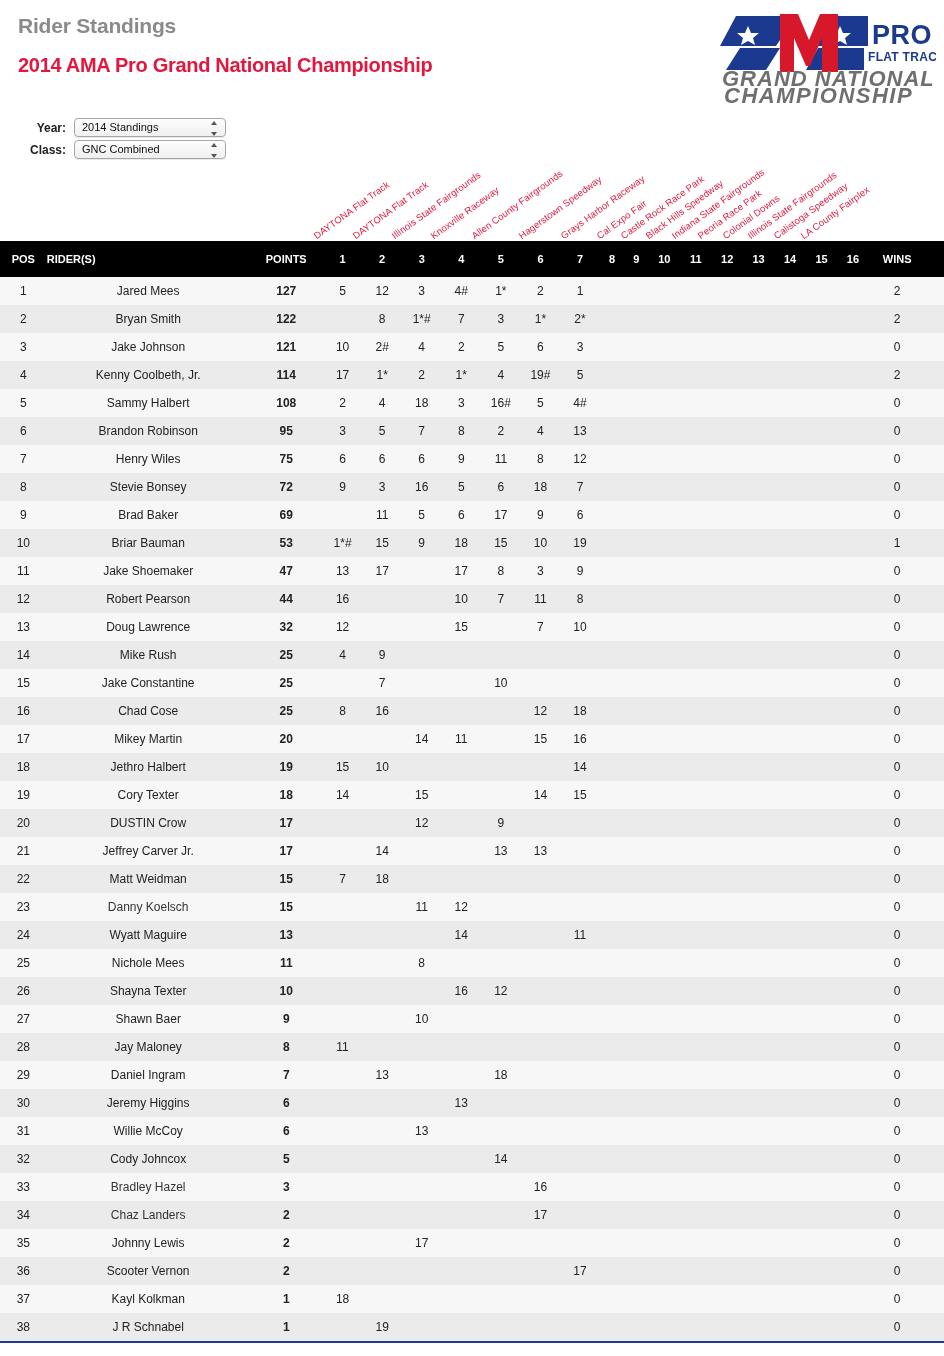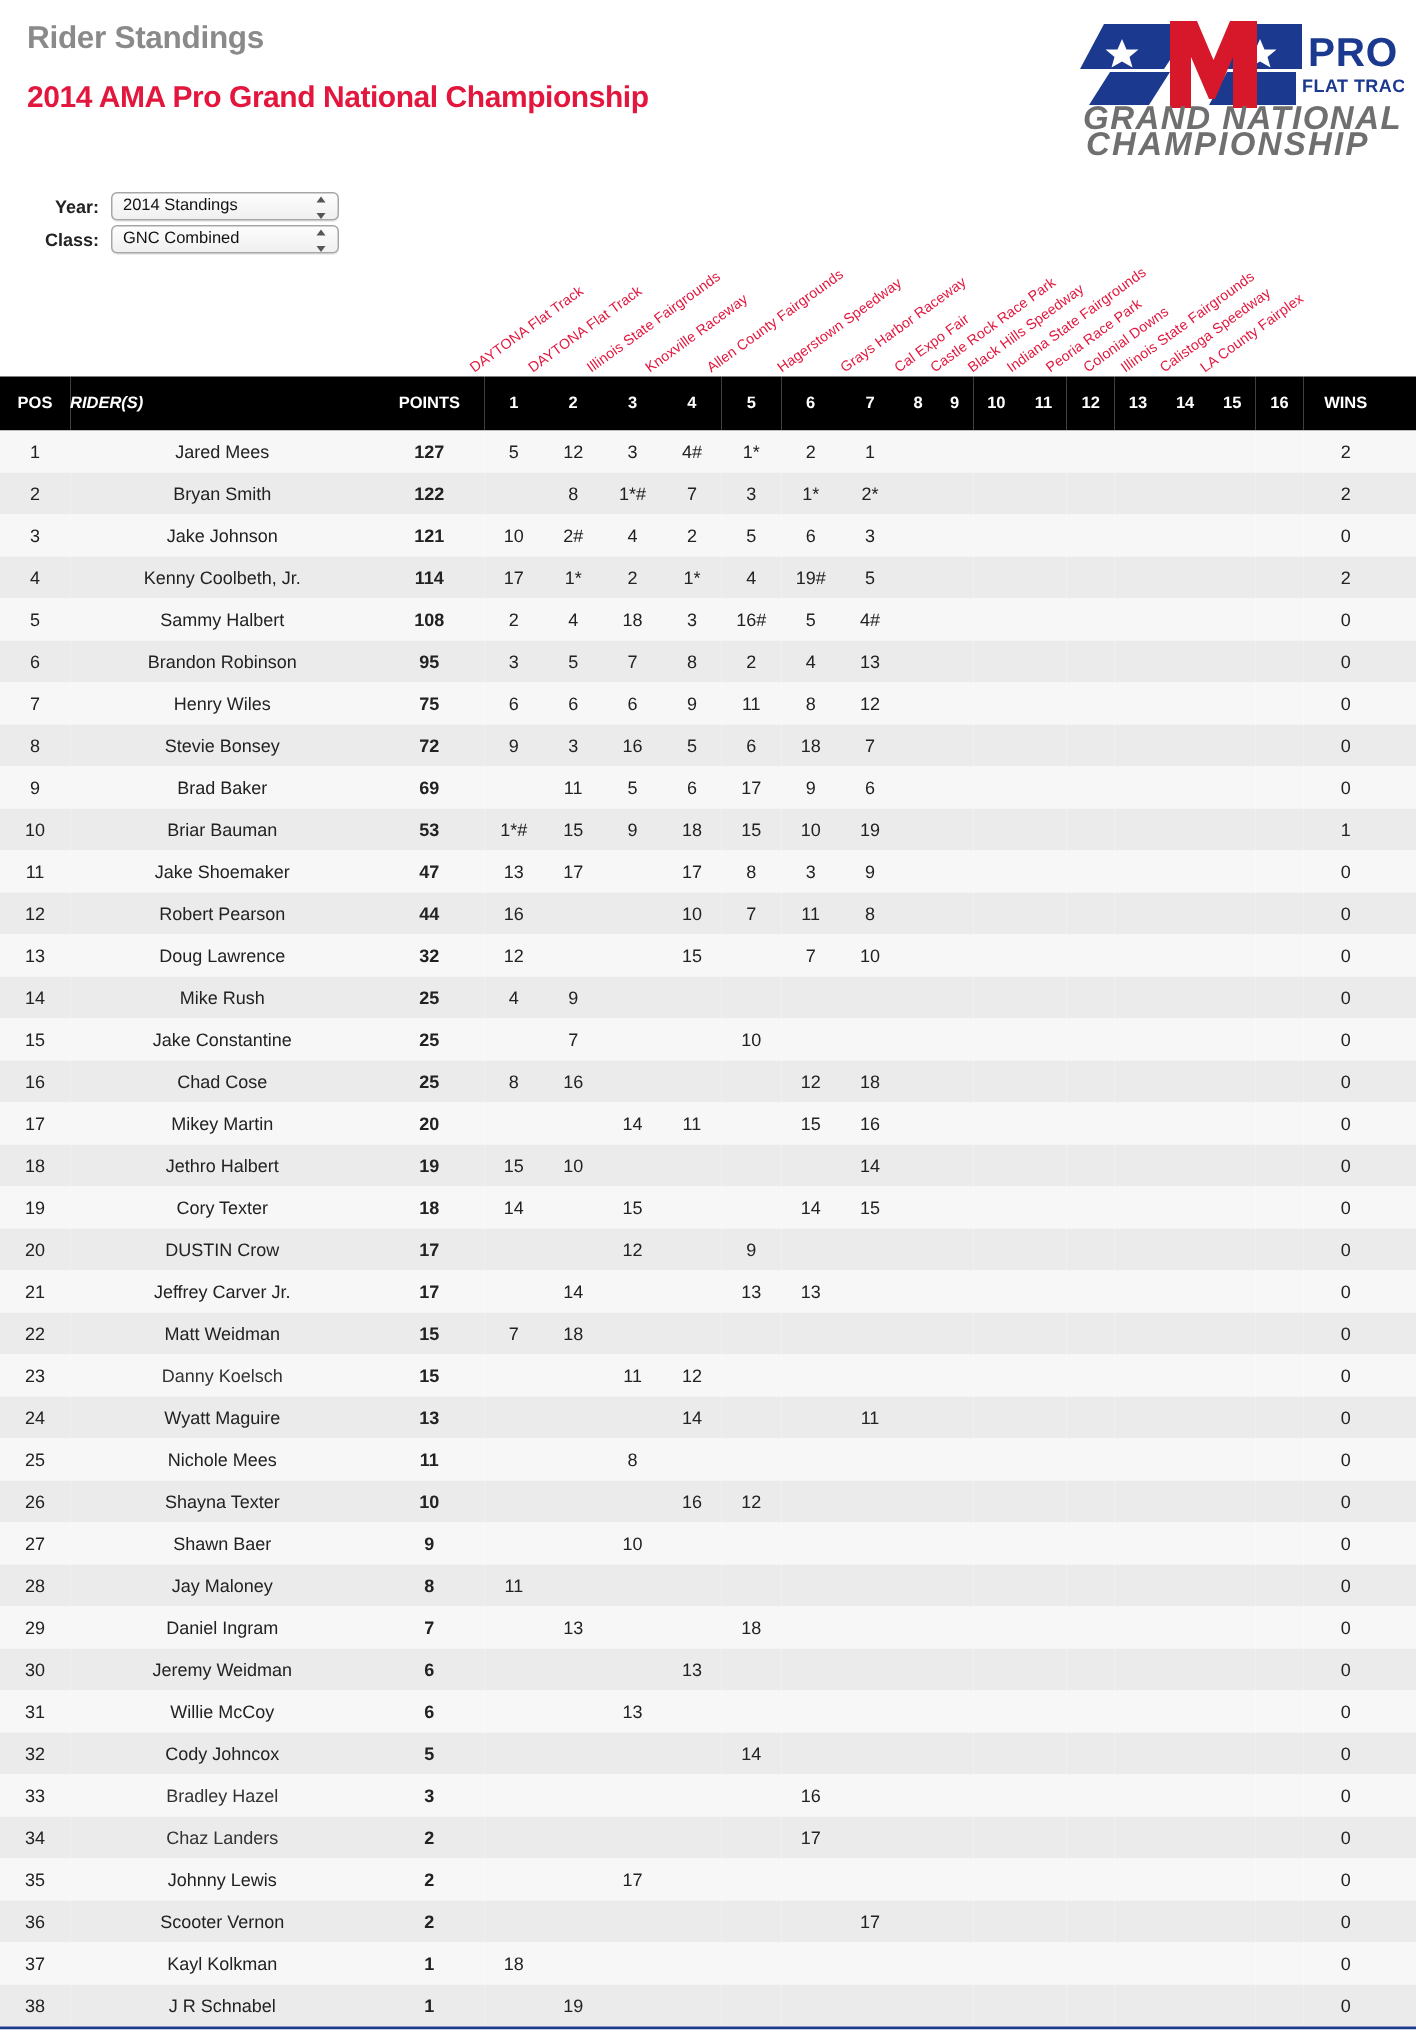--- a/index.html
+++ b/index.html
@@ -35,21 +35,21 @@
   
   .logo-wrap {
     position: absolute;
     top: 4px; right: 8px;
     width: 218px; height: 100px;
   }
   .logo-wrap svg { display: block; }
 
   
   .filters {
-    margin: 20px 0 0 20px;
+    margin: 10px 0 0 20px;
     font-size: 0;
   }
   .filter-row {
     display: flex;
     align-items: center;
     margin-bottom: 3px;
   }
   .filter-label {
     width: 54px;
     text-align: right;
@@ -114,21 +114,21 @@
   table.standings thead th {
     background: #000000;
     color: #ffffff;
     font-size: 11px;
     font-weight: bold;
     height: 36px;
     vertical-align: middle;
     padding: 0;
   }
   th.h-pos   { width: 46px;  text-align: center; }
-  th.h-rider { width: 200px; text-align: left; padding-left: 20px; font-style: italic; }
+  th.h-rider { width: 200px; text-align: left; padding-left: 20px; }
   th.h-points{ width: 72px;  text-align: center; }
   th.h-rd    { width: 39px;  text-align: center; }
   th.h-rd-n  { width: 24px;  text-align: center; }
   th.h-rd-w  { width: 31px;  text-align: center; }
   th.h-wins  { width: 56px;  text-align: center; }
   th.h-pad   { width: 18px; }
 
   table.standings tbody tr { height: 28px; }
   table.standings tbody tr:nth-child(odd)  { background: #f7f7f7; }
   table.standings tbody tr:nth-child(even) { background: #ebebeb; }
@@ -916,21 +916,21 @@
         <td class="c-rd"></td>
         <td class="c-rd"></td>
         <td class="c-rd"></td>
         <td class="c-rd"></td>
         <td class="c-rd"></td>
         <td class="c-wins">0</td>
         <td></td>
       </tr>
       <tr>
         <td class="c-pos">30</td>
-        <td class="c-rider">Jeremy Weidman</td>
+        <td class="c-rider">Jeremy Higgins</td>
         <td class="c-points">6</td>
         <td class="c-rd"></td>
         <td class="c-rd"></td>
         <td class="c-rd"></td>
         <td class="c-rd">13</td>
         <td class="c-rd"></td>
         <td class="c-rd"></td>
         <td class="c-rd"></td>
         <td class="c-rd"></td>
         <td class="c-rd"></td>

